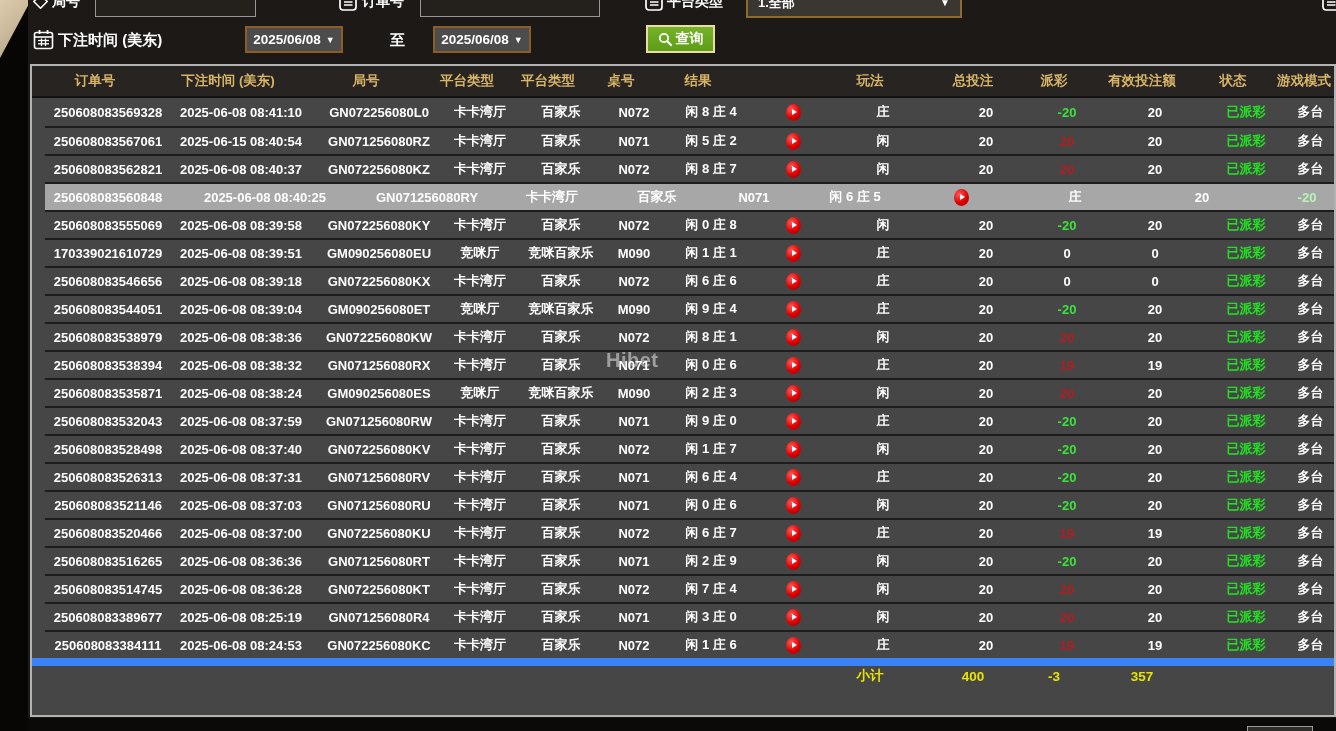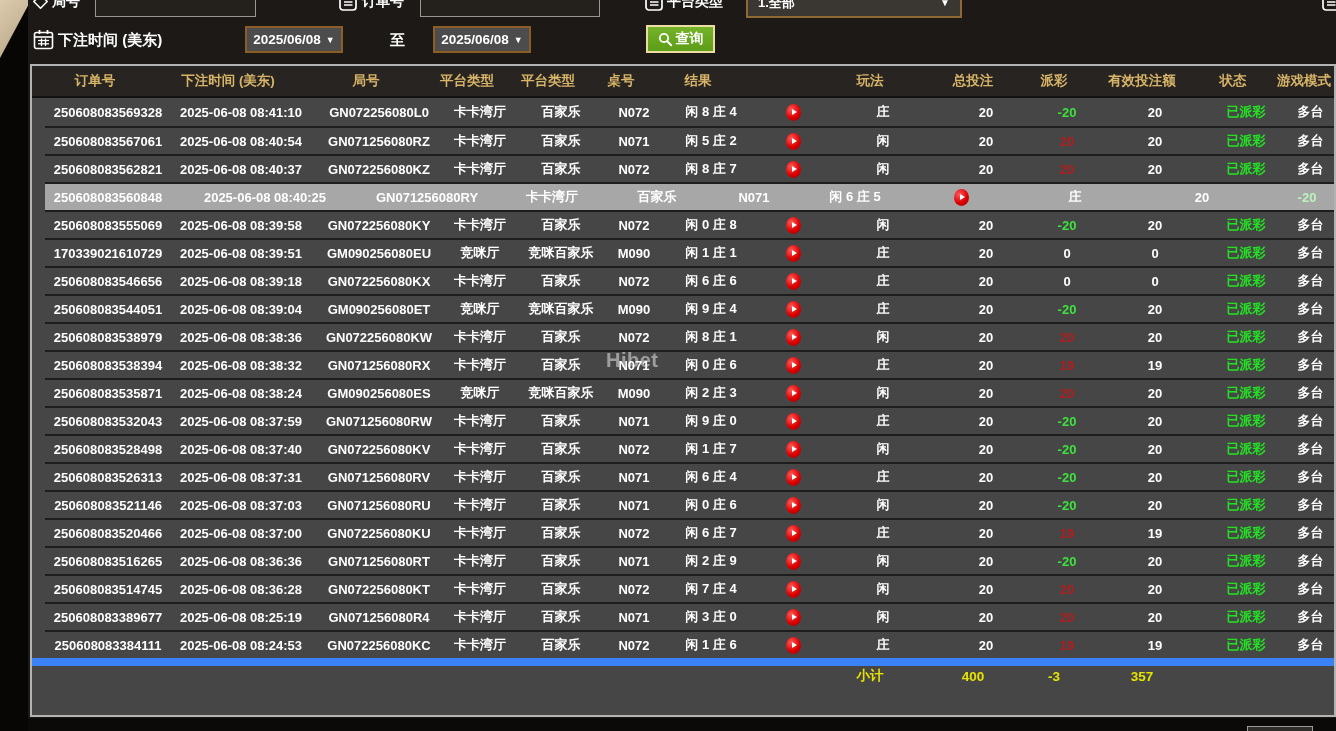--- a/index.html
+++ b/index.html
@@ -170,21 +170,21 @@
         </div>
     <div class="td c8">庄</div>
     <div class="td c9">20</div>
     <div class="td c10 payout neg">-20</div>
     <div class="td c11">20</div>
     <div class="td c12 status">已派彩</div>
     <div class="td c13">多台</div>
   </div>
       <div class="tr">
     <div class="td c0">250608083567061</div>
-    <div class="td c1">2025-06-08 08:40:54</div>
+    <div class="td c1">2025-06-15 08:40:54</div>
     <div class="td c2">GN071256080RZ</div>
     <div class="td c3">卡卡湾厅</div>
     <div class="td c4">百家乐</div>
     <div class="td c5">N071</div>
     <div class="td c6">闲 5 庄 2</div>
     <div class="td c7">
           <span class="play"></span>
         </div>
     <div class="td c8">闲</div>
     <div class="td c9">20</div>

